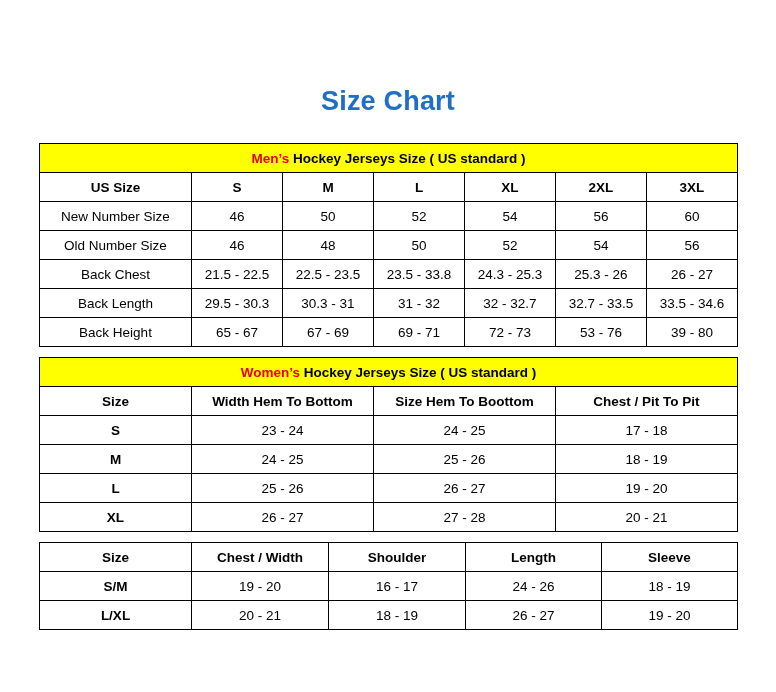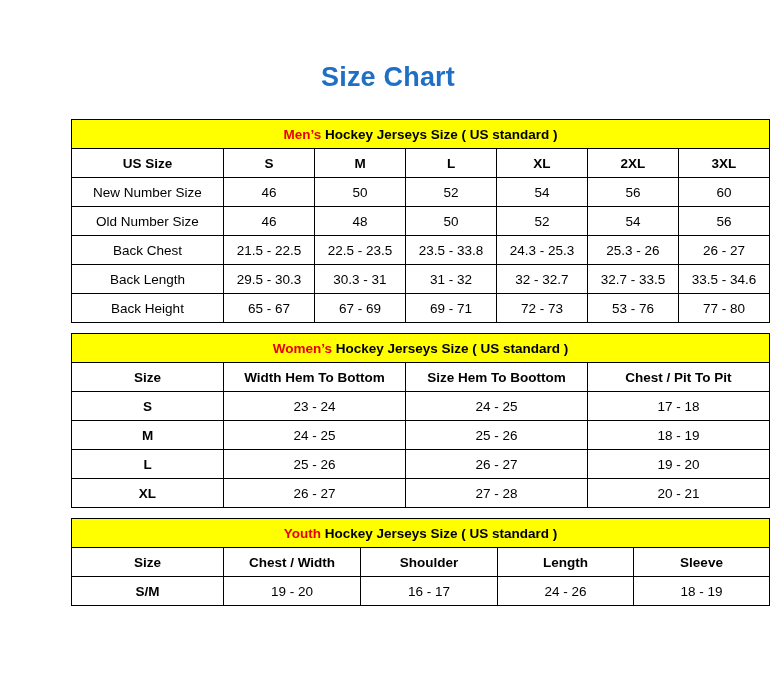--- a/index.html
+++ b/index.html
@@ -18,32 +18,31 @@
     width: 776px;
     height: 692px;
     position: relative;
     box-sizing: border-box;
   }
   .title {
     text-align: center;
     color: #1f6fc4;
     font-size: 27px;
     font-weight: bold;
-    padding-top: 62px;
+    padding-top: 86px;
     letter-spacing: 0.2px;
   }
   .chart-wrap {
     margin: 26px auto 0 auto;
     width: 698px;
   }
   table.sz {
     border-collapse: collapse;
     width: 100%;
     table-layout: fixed;
-    margin-left: 32px;
   }
   table.sz td {
     border: 1px solid #000000;
     font-size: 13.5px;
     text-align: center;
     height: 26px;
     padding: 1px 2px;
     vertical-align: middle;
   }
   .bannerrow td {
@@ -136,21 +135,21 @@
           <td>32.7 - 33.5</td>
           <td>33.5 - 34.6</td>
         </tr>
         <tr>
           <td class="rowlabel">Back Height</td>
           <td>65 - 67</td>
           <td>67 - 69</td>
           <td>69 - 71</td>
           <td>72 - 73</td>
           <td>53 - 76</td>
-          <td>77 - 80</td>
+          <td>39 - 80</td>
         </tr>
       </tbody>
     </table>
 
     <div class="sect-gap"></div>
 
     <table class="sz">
       <colgroup>
         <col style="width:152px">
         <col style="width:182px">
@@ -198,34 +197,38 @@
 
     <table class="sz">
       <colgroup>
         <col style="width:152px">
         <col style="width:137px">
         <col style="width:137px">
         <col style="width:136px">
         <col style="width:136px">
       </colgroup>
       <tbody>
-        <tr class="bannerrow">
-          <td colspan="5"><span class="banner-accent">Youth</span><span> Hockey Jerseys Size ( US standard )</span></td>
-        </tr>
         <tr class="hdr">
           <td>Size</td>
           <td>Chest / Width</td>
           <td>Shoulder</td>
           <td>Length</td>
           <td>Sleeve</td>
         </tr>
         <tr>
           <td class="bold">S/M</td>
           <td>19 - 20</td>
           <td>16 - 17</td>
           <td>24 - 26</td>
           <td>18 - 19</td>
         </tr>
+        <tr>
+          <td class="bold">L/XL</td>
+          <td>20 - 21</td>
+          <td>18 - 19</td>
+          <td>26 - 27</td>
+          <td>19 - 20</td>
+        </tr>
       </tbody>
     </table>
 
   </div>
 </div>
 
 </body></html>

